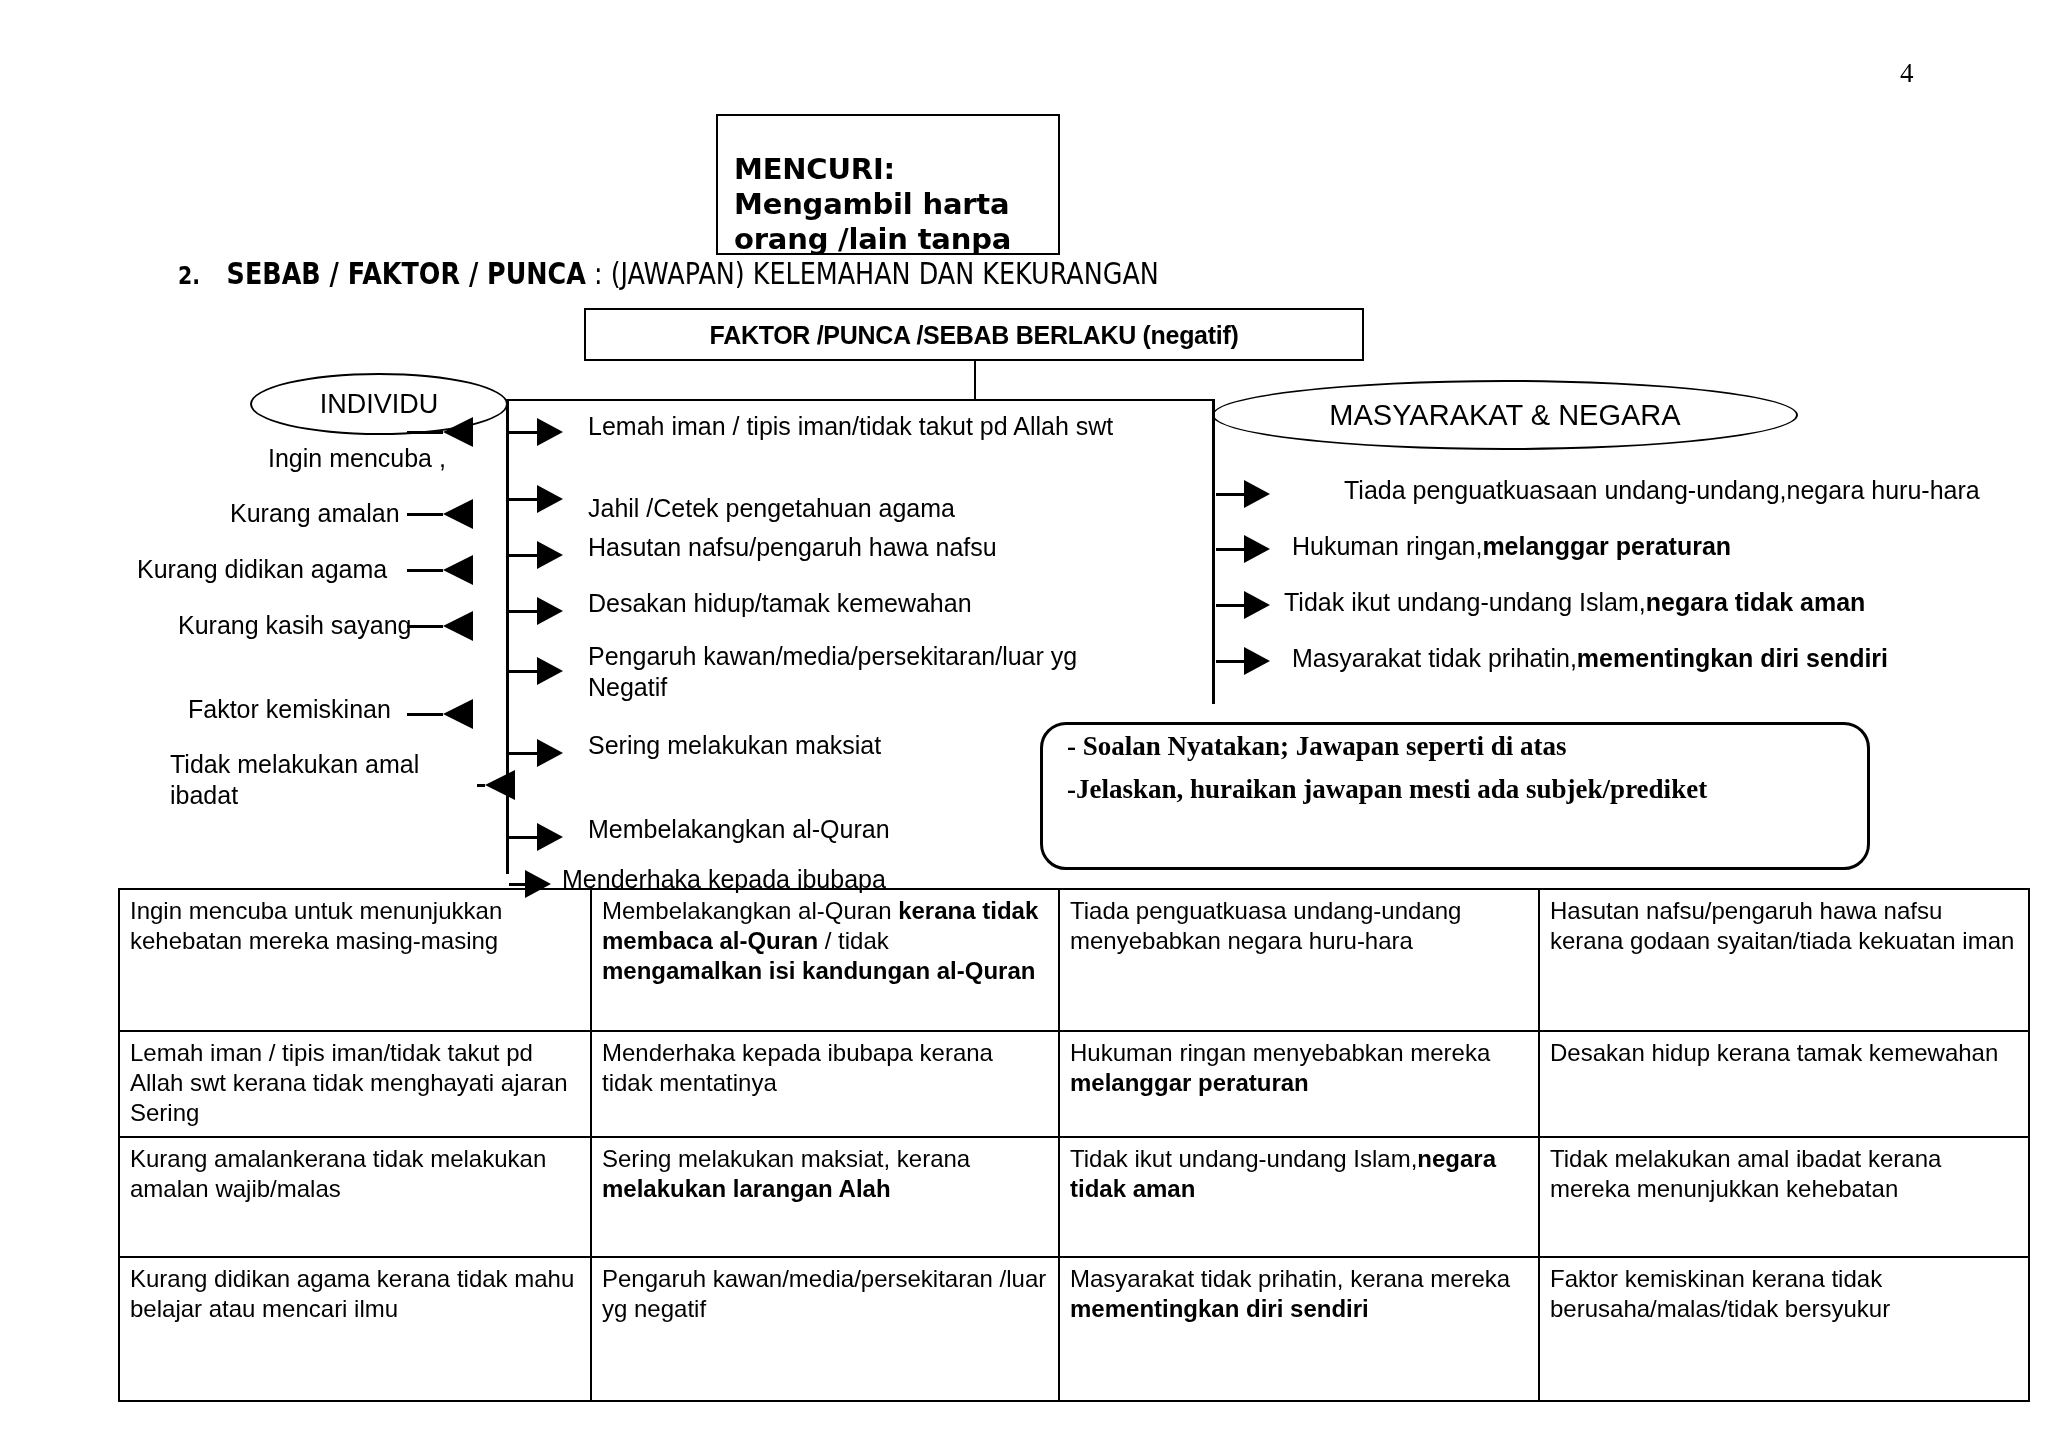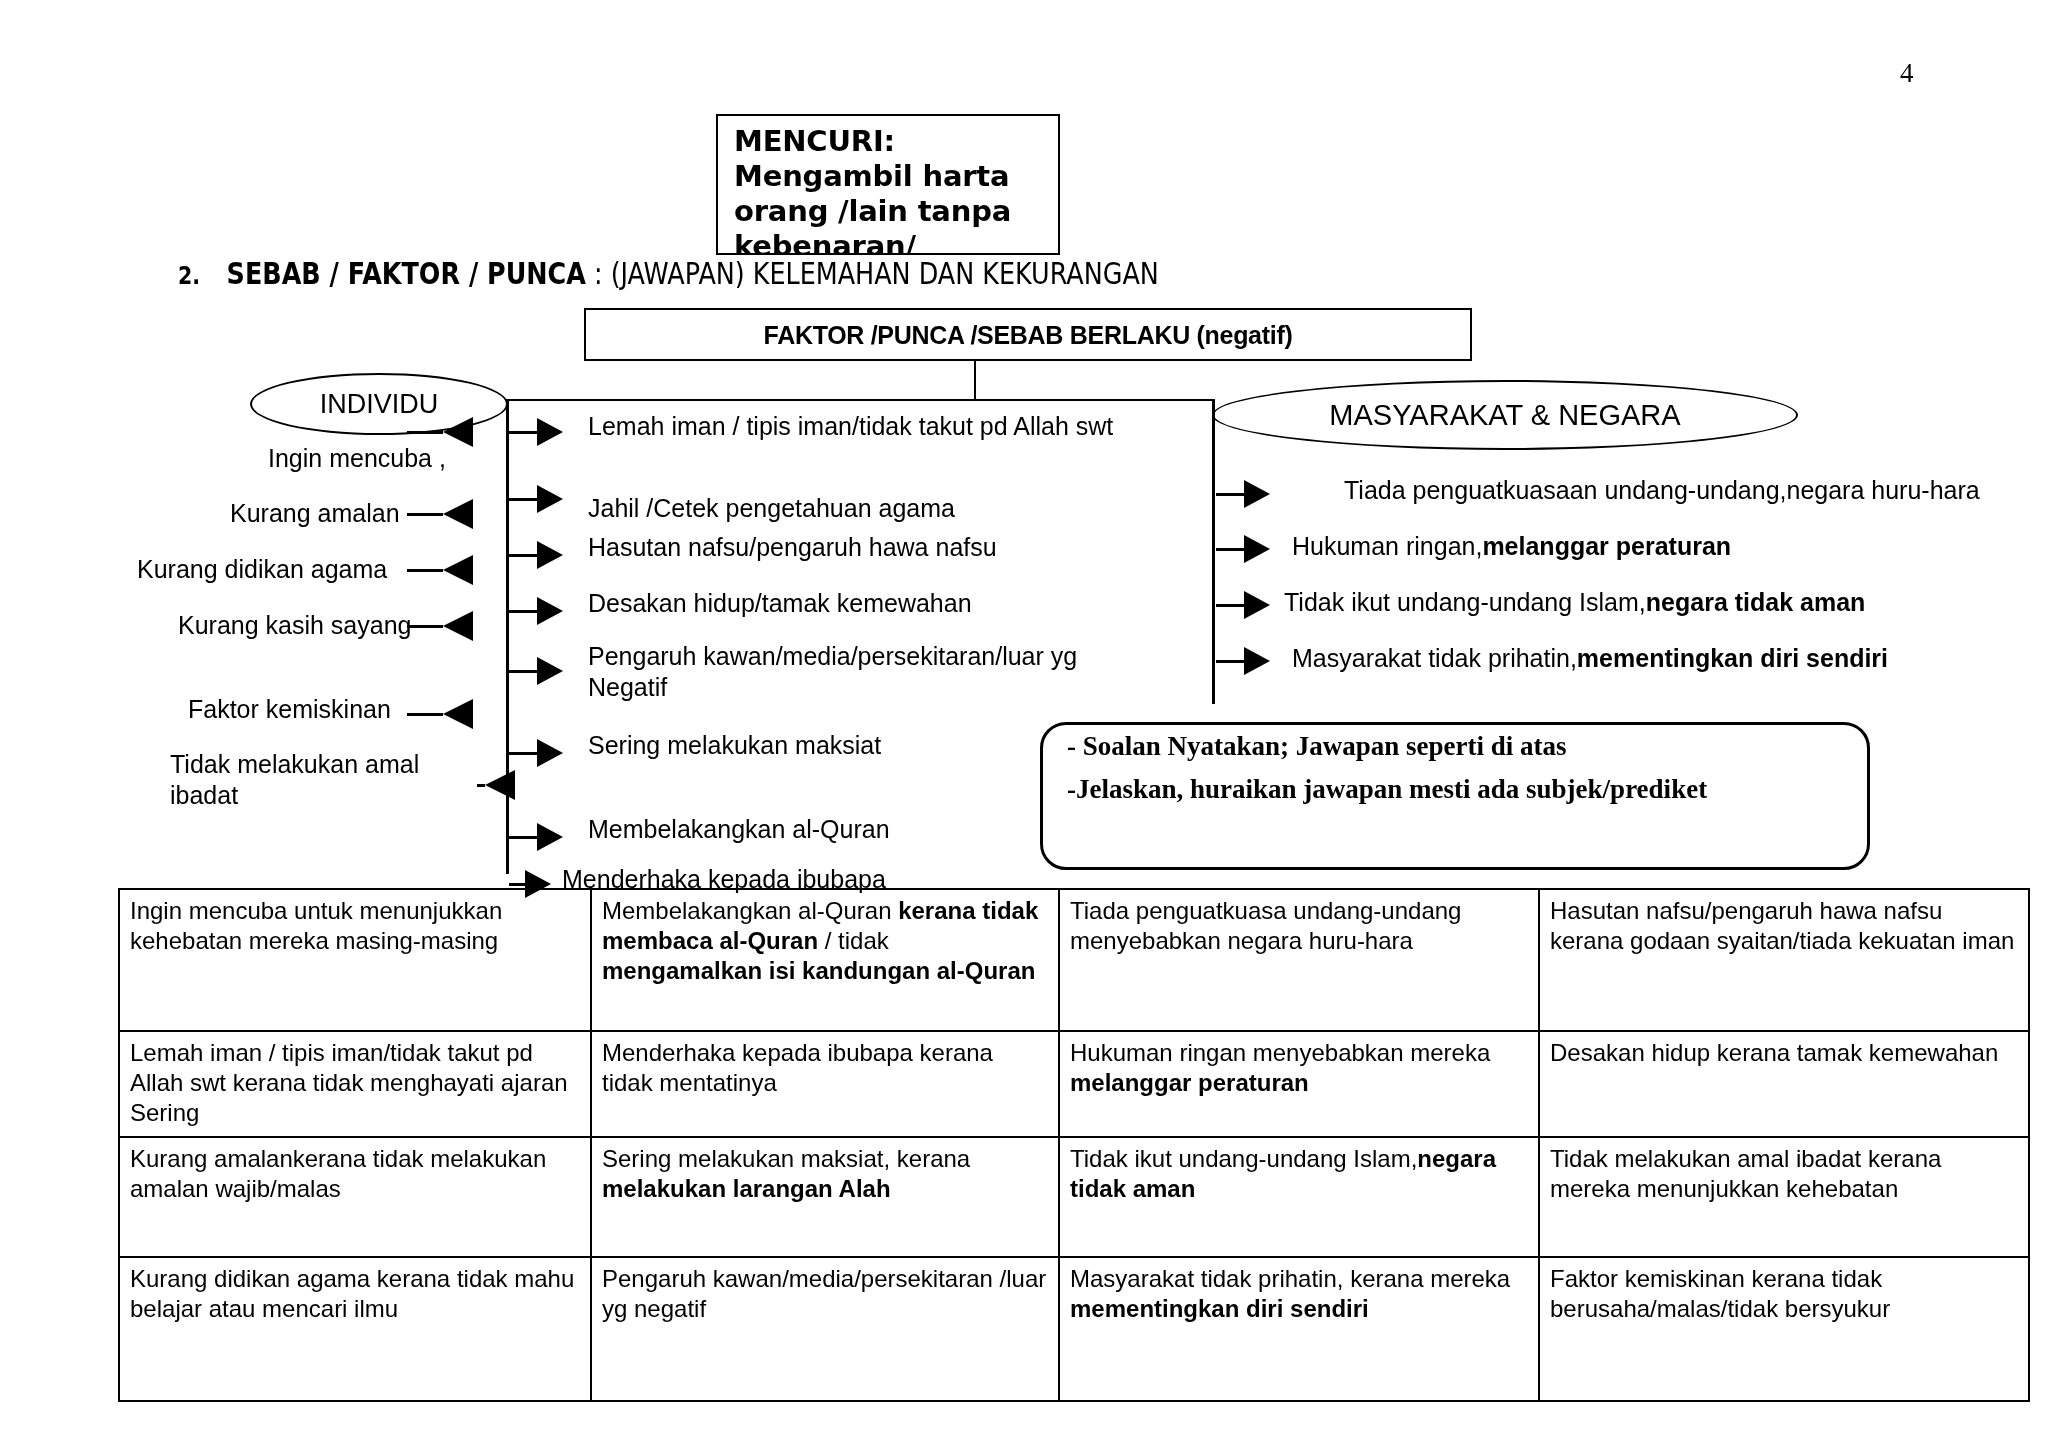--- a/index.html
+++ b/index.html
@@ -11,31 +11,31 @@
   
   #page-num{top:58px;left:1900px;font-family:"Liberation Serif",serif;
             font-size:27px;}
 
   
   #mencuri-box{left:716px;top:114px;width:344px;height:141px;
                border:2px solid #000;box-sizing:border-box;overflow:hidden;}
   #mencuri-box .ln{font-family:"DejaVu Sans",sans-serif;font-size:29px;
                    line-height:35px;padding-left:16px;letter-spacing:-0.2px;}
   #mencuri-box .ln.b{font-weight:bold;}
-  #mencuri-box .inner{padding-top:8px;}
+  #mencuri-box .inner{padding-top:8px;margin-top:28px;}
 
   
   #sec-heading{left:178px;top:255px;white-space:nowrap;
                font-family:"DejaVu Sans",sans-serif;font-size:31px;
                font-weight:bold;transform:scaleX(0.82);transform-origin:left center;}
   #sec-heading .num{font-size:25px;}
   #sec-heading .rest{font-weight:normal;}
 
   
-  #faktor-box{left:584px;top:308px;width:888px;height:53px;
+  #faktor-box{left:584px;top:308px;width:780px;height:53px;
               border:2px solid #000;box-sizing:border-box;}
   #faktor-box span{display:block;text-align:center;line-height:50px;
                    font-size:25px;font-weight:bold;letter-spacing:-0.3px;}
 
   
   #faktor-stem{left:974px;top:360px;width:2px;height:40px;background:#000;}
 
   
   .ellipse{border:2px solid #000;border-radius:50%;box-sizing:border-box;
            display:flex;align-items:center;justify-content:center;}

